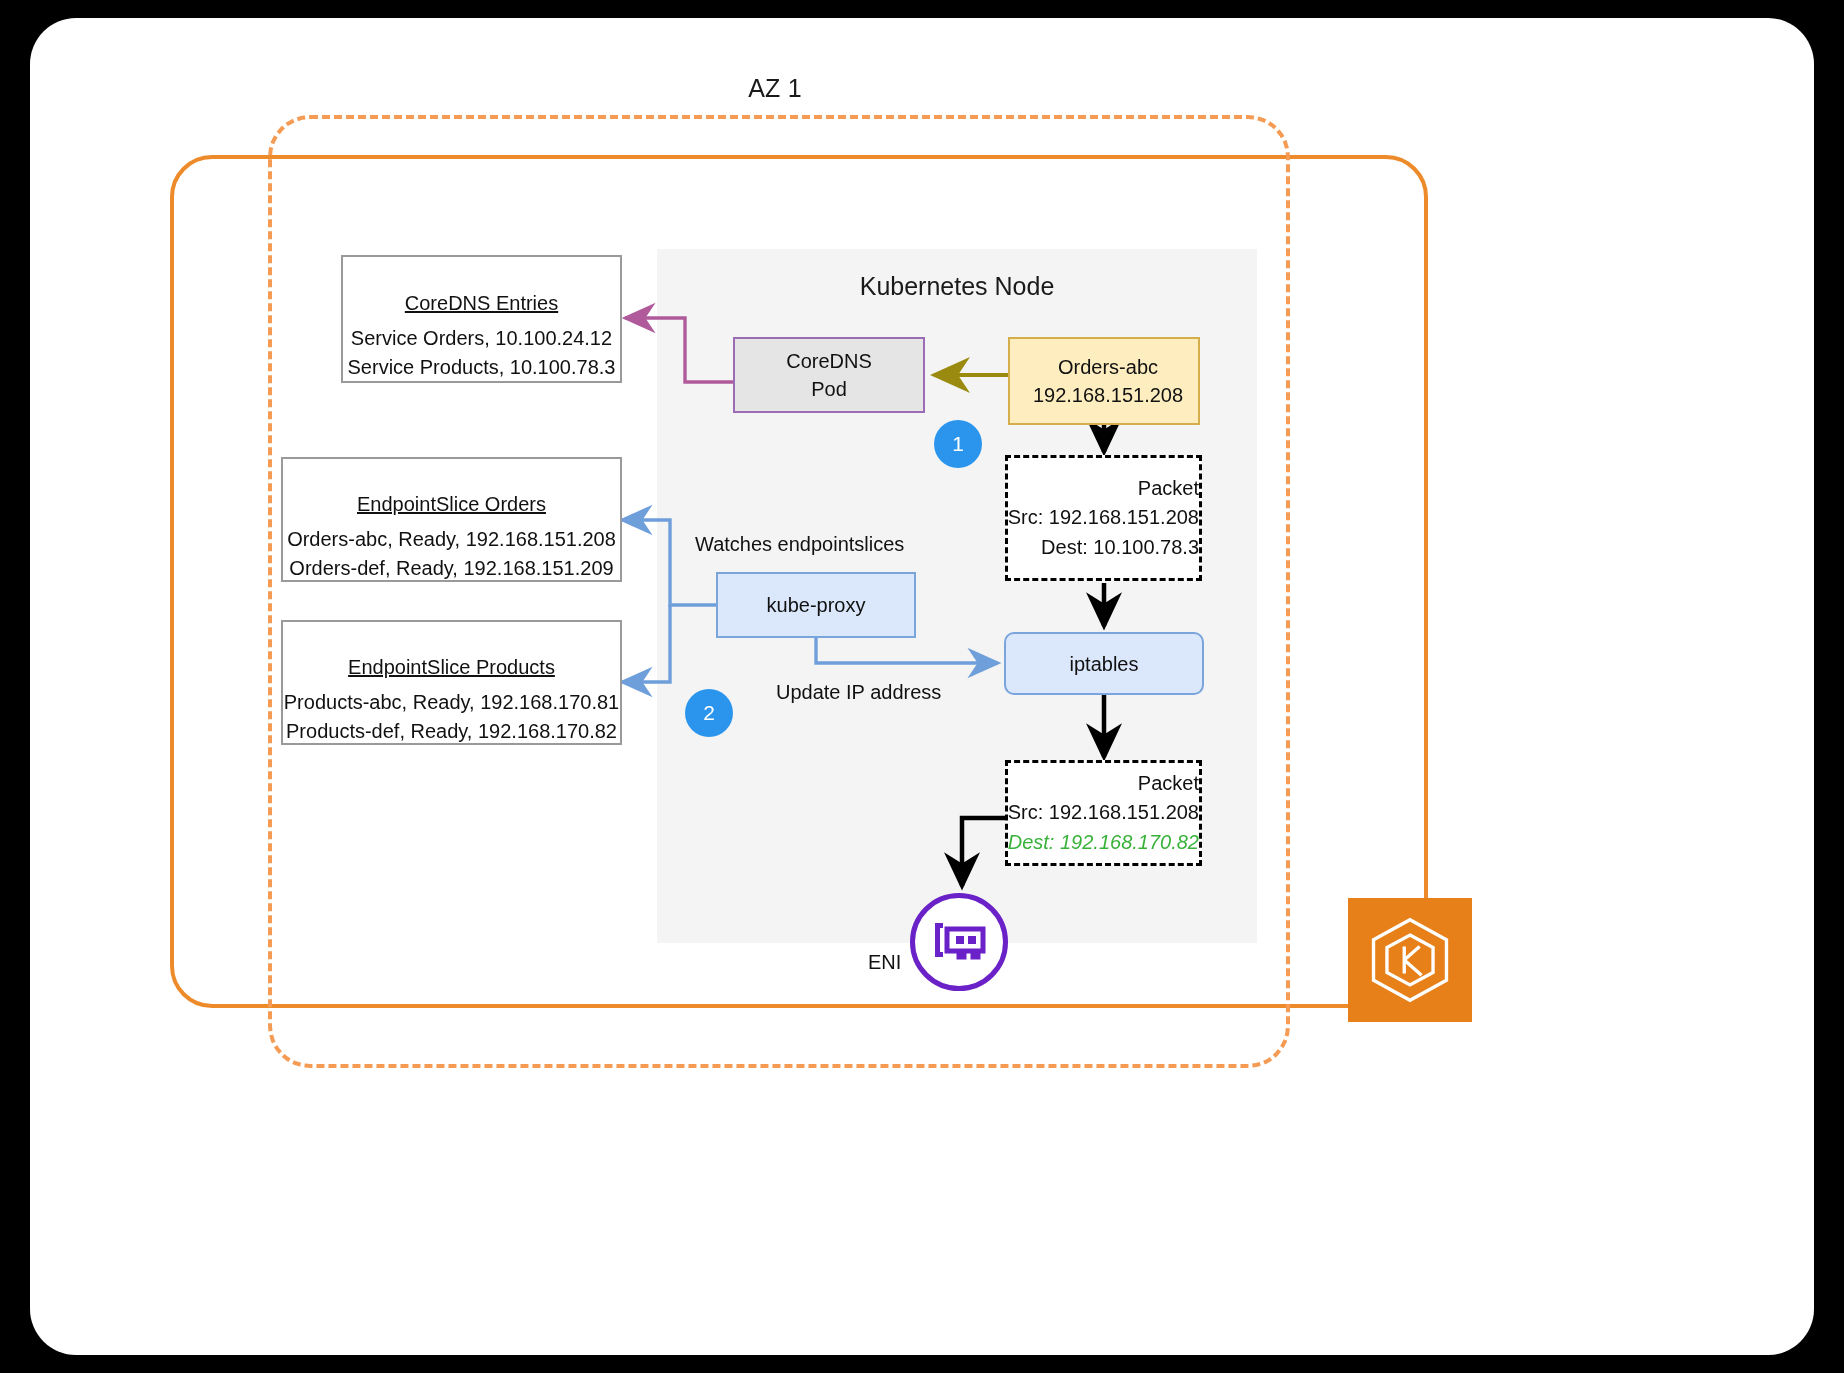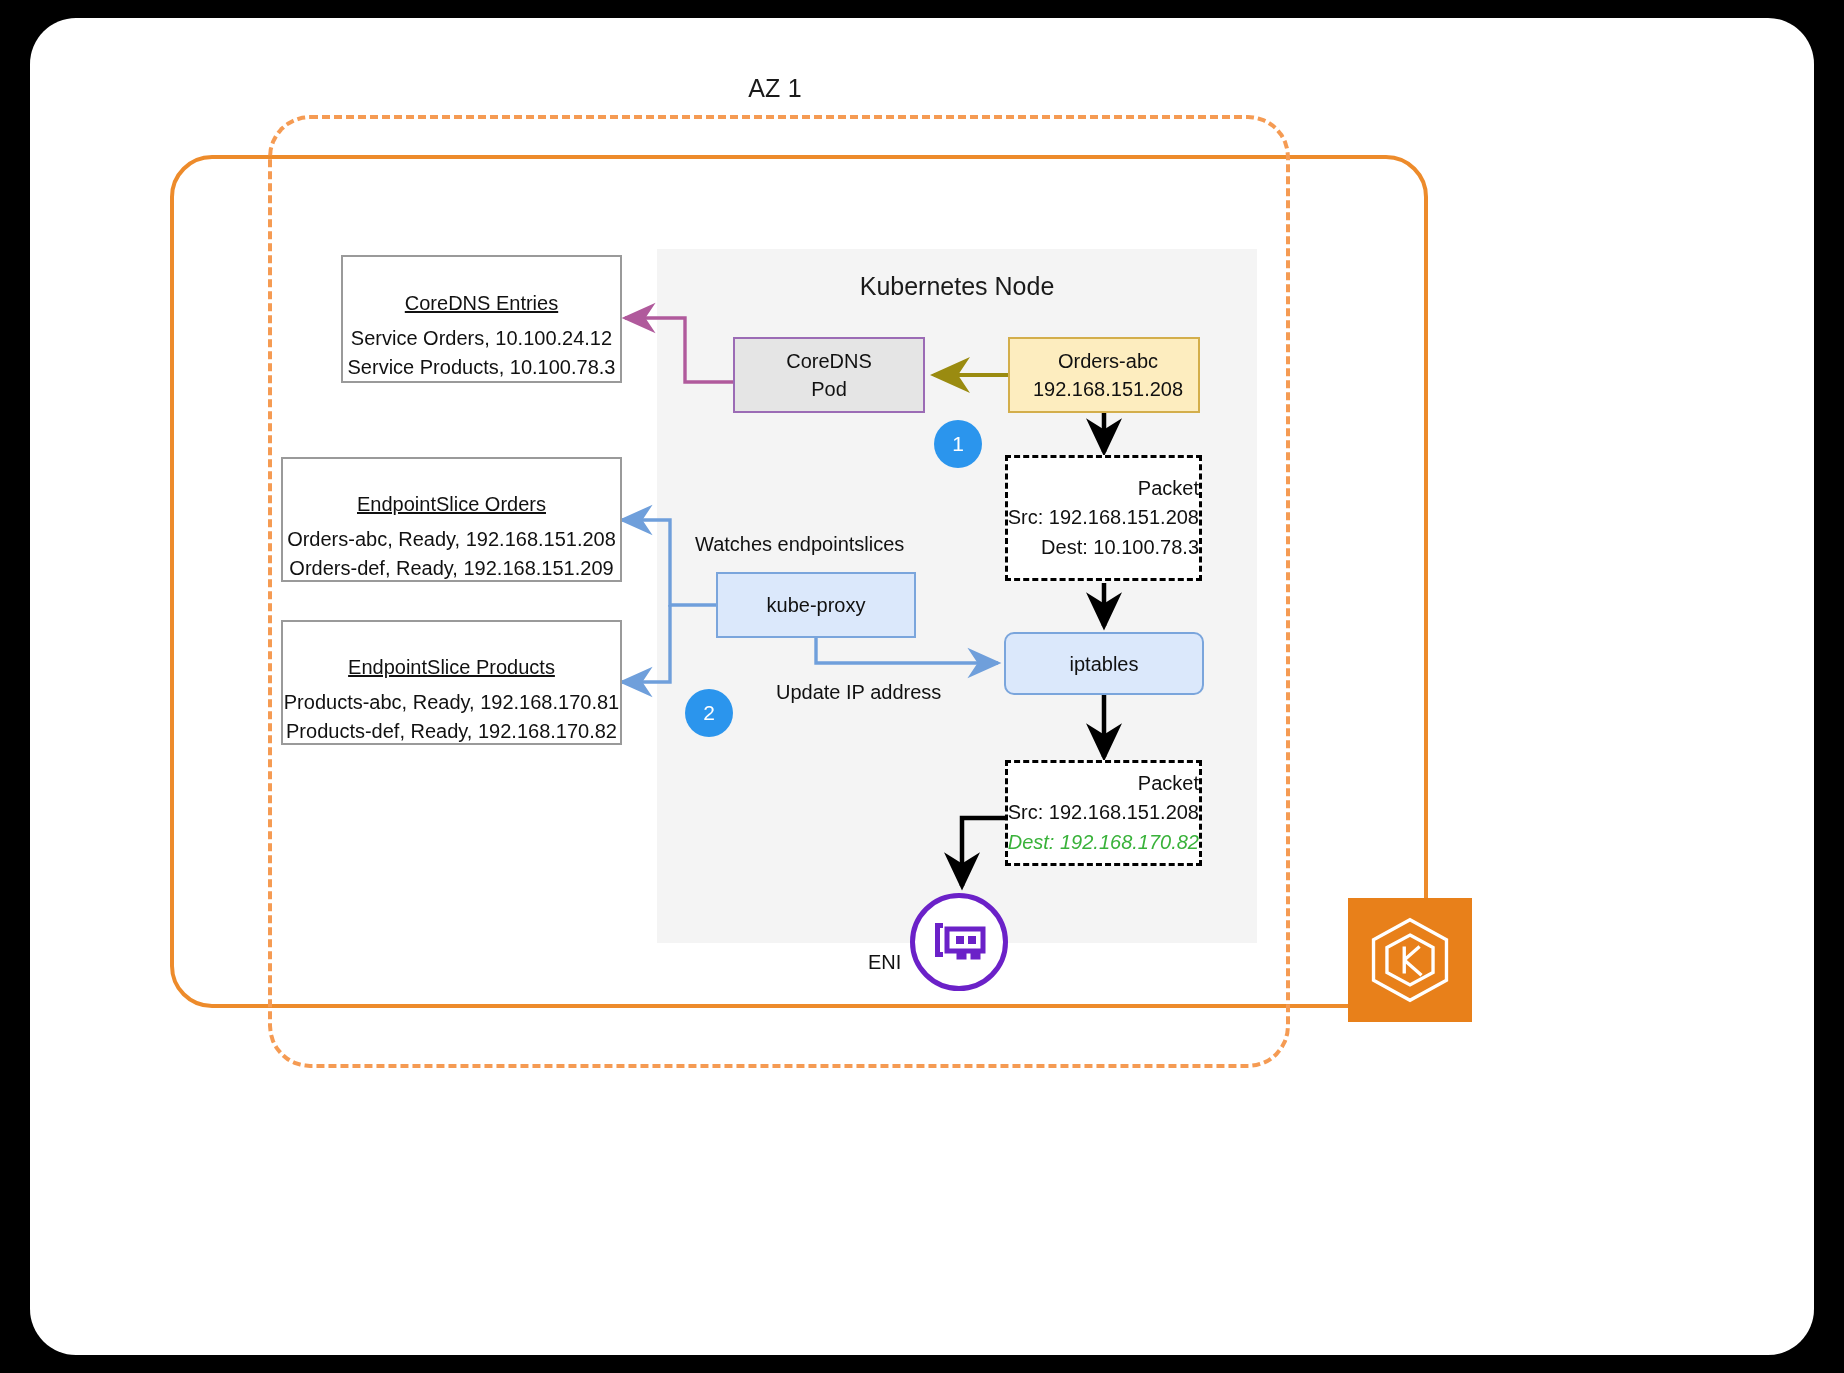--- a/index.html
+++ b/index.html
@@ -33,21 +33,21 @@
   
   .packetbox{position:absolute;background:#fff;border:3px dashed #000;box-sizing:border-box;
     display:flex;flex-direction:column;align-items:flex-end;justify-content:center;}
   .packetbox .pl{font-size:20px;color:#111;line-height:1.48;white-space:nowrap;}
   .packetbox .pl.green{color:#39b23a;font-style:italic;}
 
   
   .nodebox{position:absolute;box-sizing:border-box;display:flex;flex-direction:column;
     align-items:center;justify-content:center;font-size:20px;color:#111;line-height:1.4;}
   #coredns-pod{left:733px;top:337px;width:192px;height:76px;background:#e5e5e5;border:2px solid #9b6bb5;}
-  #orders-pod{left:1008px;top:337px;width:192px;height:76px;background:#fdedbf;border:2px solid #d3ae4b;padding-left:8px;}
+  #orders-pod{left:1008px;top:337px;width:192px;height:88px;background:#fdedbf;border:2px solid #d3ae4b;padding-left:8px;}
   #kube-proxy{left:716px;top:572px;width:200px;height:66px;background:#dbe8fb;border:2px solid #7aa5dc;}
   #iptables{left:1004px;top:632px;width:200px;height:63px;background:#dbe8fb;border:2px solid #7aa5dc;border-radius:10px;}
 
   
   .flabel{position:absolute;font-size:20px;color:#111;white-space:nowrap;}
 
   
   .badge{position:absolute;width:48px;height:48px;border-radius:50%;background:#2b95ed;
     color:#fff;font-size:21px;display:flex;align-items:center;justify-content:center;}
 

